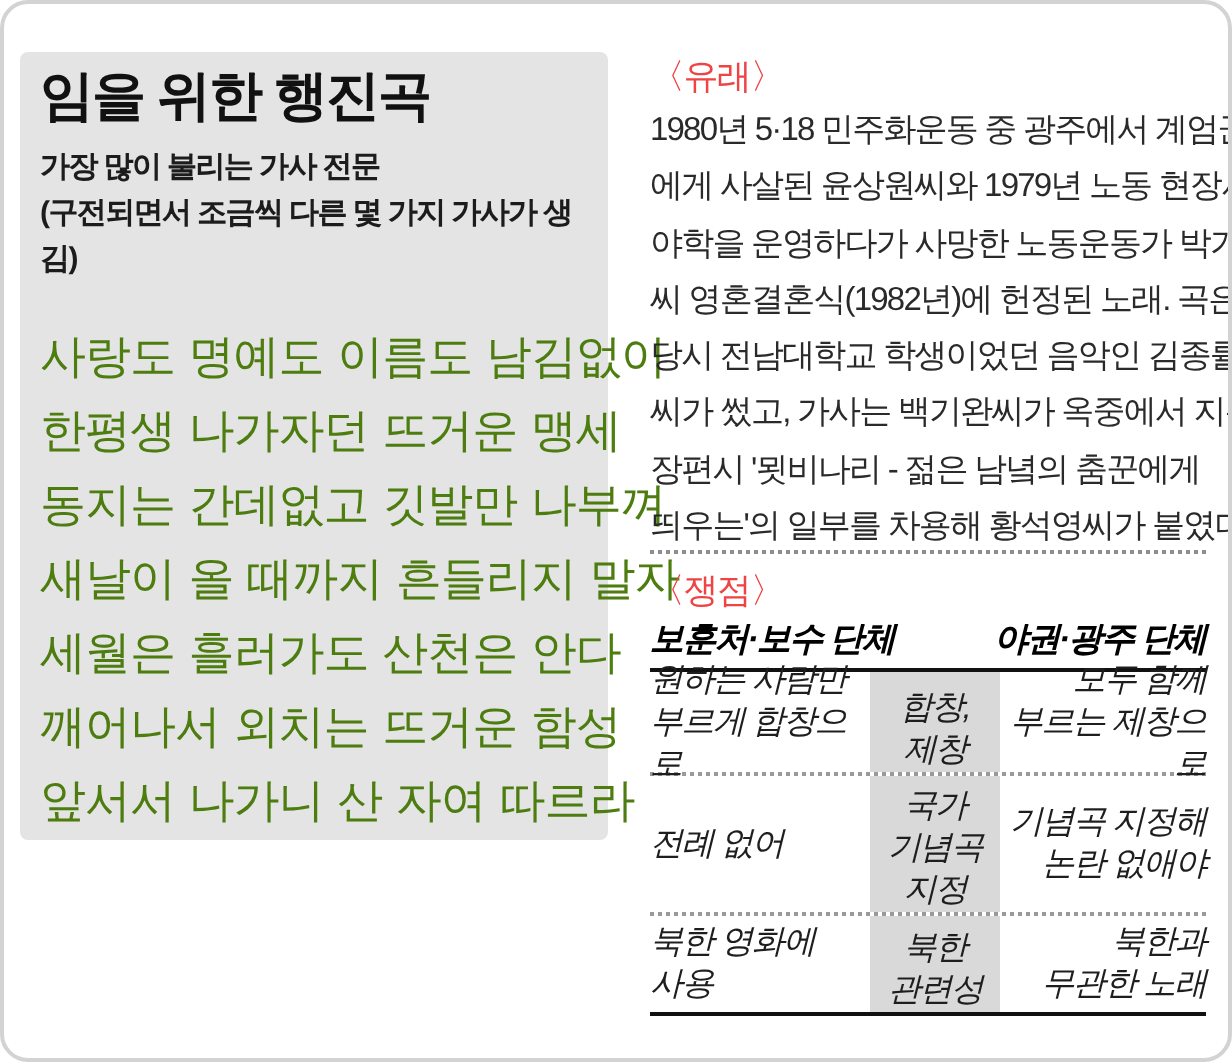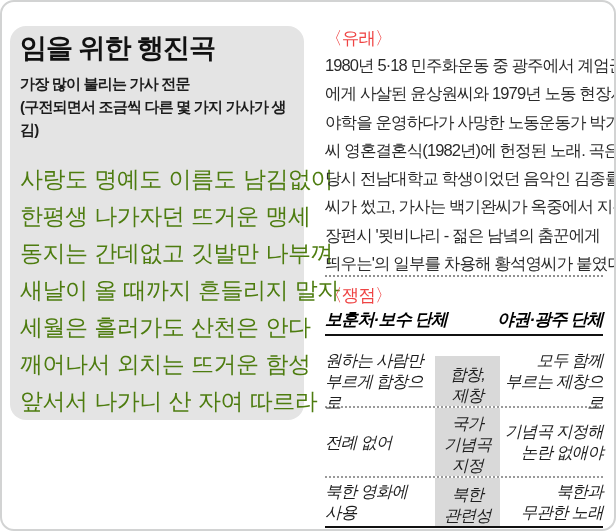--- a/index.html
+++ b/index.html
@@ -22,21 +22,21 @@
 
   
   .lyrics-box {
     position: absolute;
     left: 8px;
     top: 24px;
     width: 294px;
     height: 394px;
     box-sizing: border-box;
     background: #e4e4e4;
-    border-radius: 16px;
+    border-radius: 4px;
     padding: 6px 10px 0 10px;
   }
   .lyrics-title {
     font-size: 27px;
     font-weight: 700;
     letter-spacing: -1px;
     color: #111111;
     line-height: 33px;
   }
   .lyrics-subtitle {
@@ -121,21 +121,21 @@
     color: #000000;
   }
   .t-header .h-left  { flex: 1; text-align: left; }
   .t-header .h-right { flex: 1; text-align: right; }
 
   .t-row {
     display: flex;
     align-items: center;
     box-sizing: border-box;
   }
-  .t-row.r1 { height: 50px; margin-top: 20px; }
+  .t-row.r1 { height: 50px; }
   .t-row.r2 { height: 70px; border-top: 2px dotted #9a9a9a; }
   .t-row.r3 { height: 50px; border-top: 2px dotted #9a9a9a; }
   .cell-l {
     width: 110px;
     text-align: left;
     line-height: 21px;
     font-weight: 500;
   }
   .cell-c {
     width: 65px;

